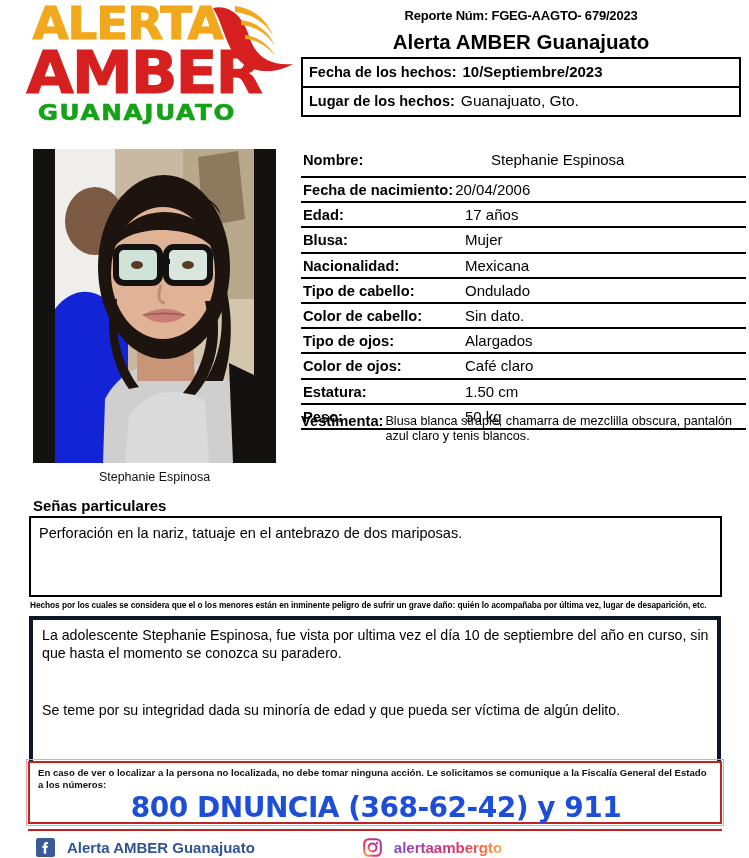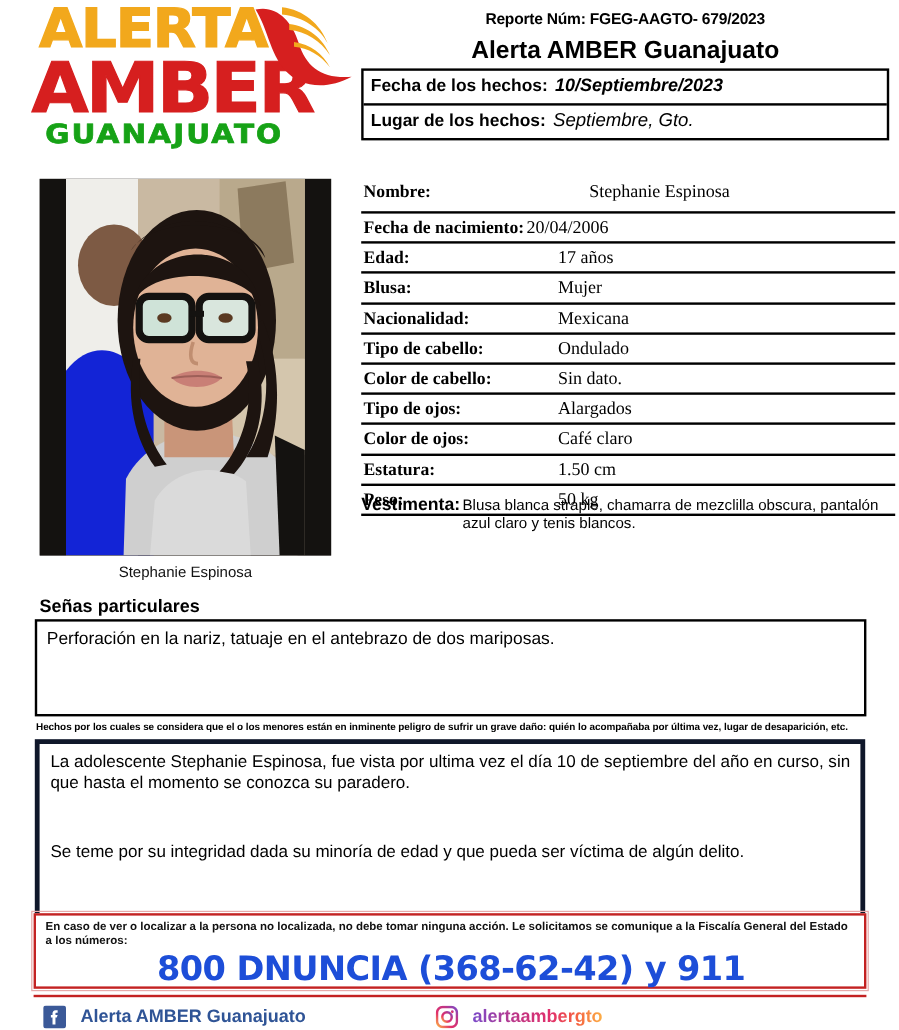--- a/index.html
+++ b/index.html
@@ -71,37 +71,37 @@
     position: absolute; left: 301px; top: 57px; width: 440px;
     border: 2.5px solid #000;
   }
   .fact-row {
     display: flex; align-items: baseline;
     padding: 4px 6px 5px 6px;
     min-height: 27px;
   }
   .fact-row + .fact-row { border-top: 2.5px solid #000; }
   .fact-label { font-size: 14.5px; font-weight: bold; white-space: nowrap; }
-  .fact-value { font-size: 15px; font-weight: bold; margin-left: 6px; font-style: italic; }
+  .fact-value { font-size: 15px; font-weight: bold; margin-left: 6px; }
   .fact-value.plain { font-weight: normal; font-size: 15.5px; }
 
   
   .photo-wrap {
     position: absolute; left: 33px; top: 149px;
     width: 243px; height: 314px;
     overflow: hidden; background: #12100e;
   }
   .photo-caption {
     position: absolute; left: 33px; top: 470px; width: 243px;
     text-align: center; font-size: 12.5px; color: #111;
   }
 
   
   .detail-table {
-    position: absolute; left: 301px; top: 148px; width: 445px; font-family: Liberation Serif, serif;
+    position: absolute; left: 301px; top: 148px; width: 445px;
   }
   .d-row {
     display: flex; align-items: baseline;
     border-bottom: 2.5px solid #000;
     height: 25.2px;
     padding-left: 2px;
   }
   .d-row:first-child { height: 30px; }
   .d-label {
     font-size: 14.7px; font-weight: bold; white-space: nowrap;
@@ -217,21 +217,21 @@
     <div class="report-line2">Alerta AMBER Guanajuato</div>
   </div>
 
   <div class="facts-box">
     <div class="fact-row">
       <span class="fact-label">Fecha de los hechos:</span>
       <span class="fact-value">10/Septiembre/2023</span>
     </div>
     <div class="fact-row">
       <span class="fact-label">Lugar de los hechos:</span>
-      <span class="fact-value plain">Septiembre, Gto.</span>
+      <span class="fact-value plain">Guanajuato, Gto.</span>
     </div>
   </div>
 
   <div class="photo-wrap">
     <svg width="243" height="314" viewBox="0 0 243 314">
       <rect width="243" height="314" fill="#141210"></rect>
       <rect x="22" y="0" width="199" height="314" fill="#c9b9a2"></rect>
 
       <rect x="22" y="0" width="60" height="314" fill="#efeeea"></rect>
       <path d="M150 0 L221 0 L221 150 L150 150 Z" fill="#b9a98c"></path>

